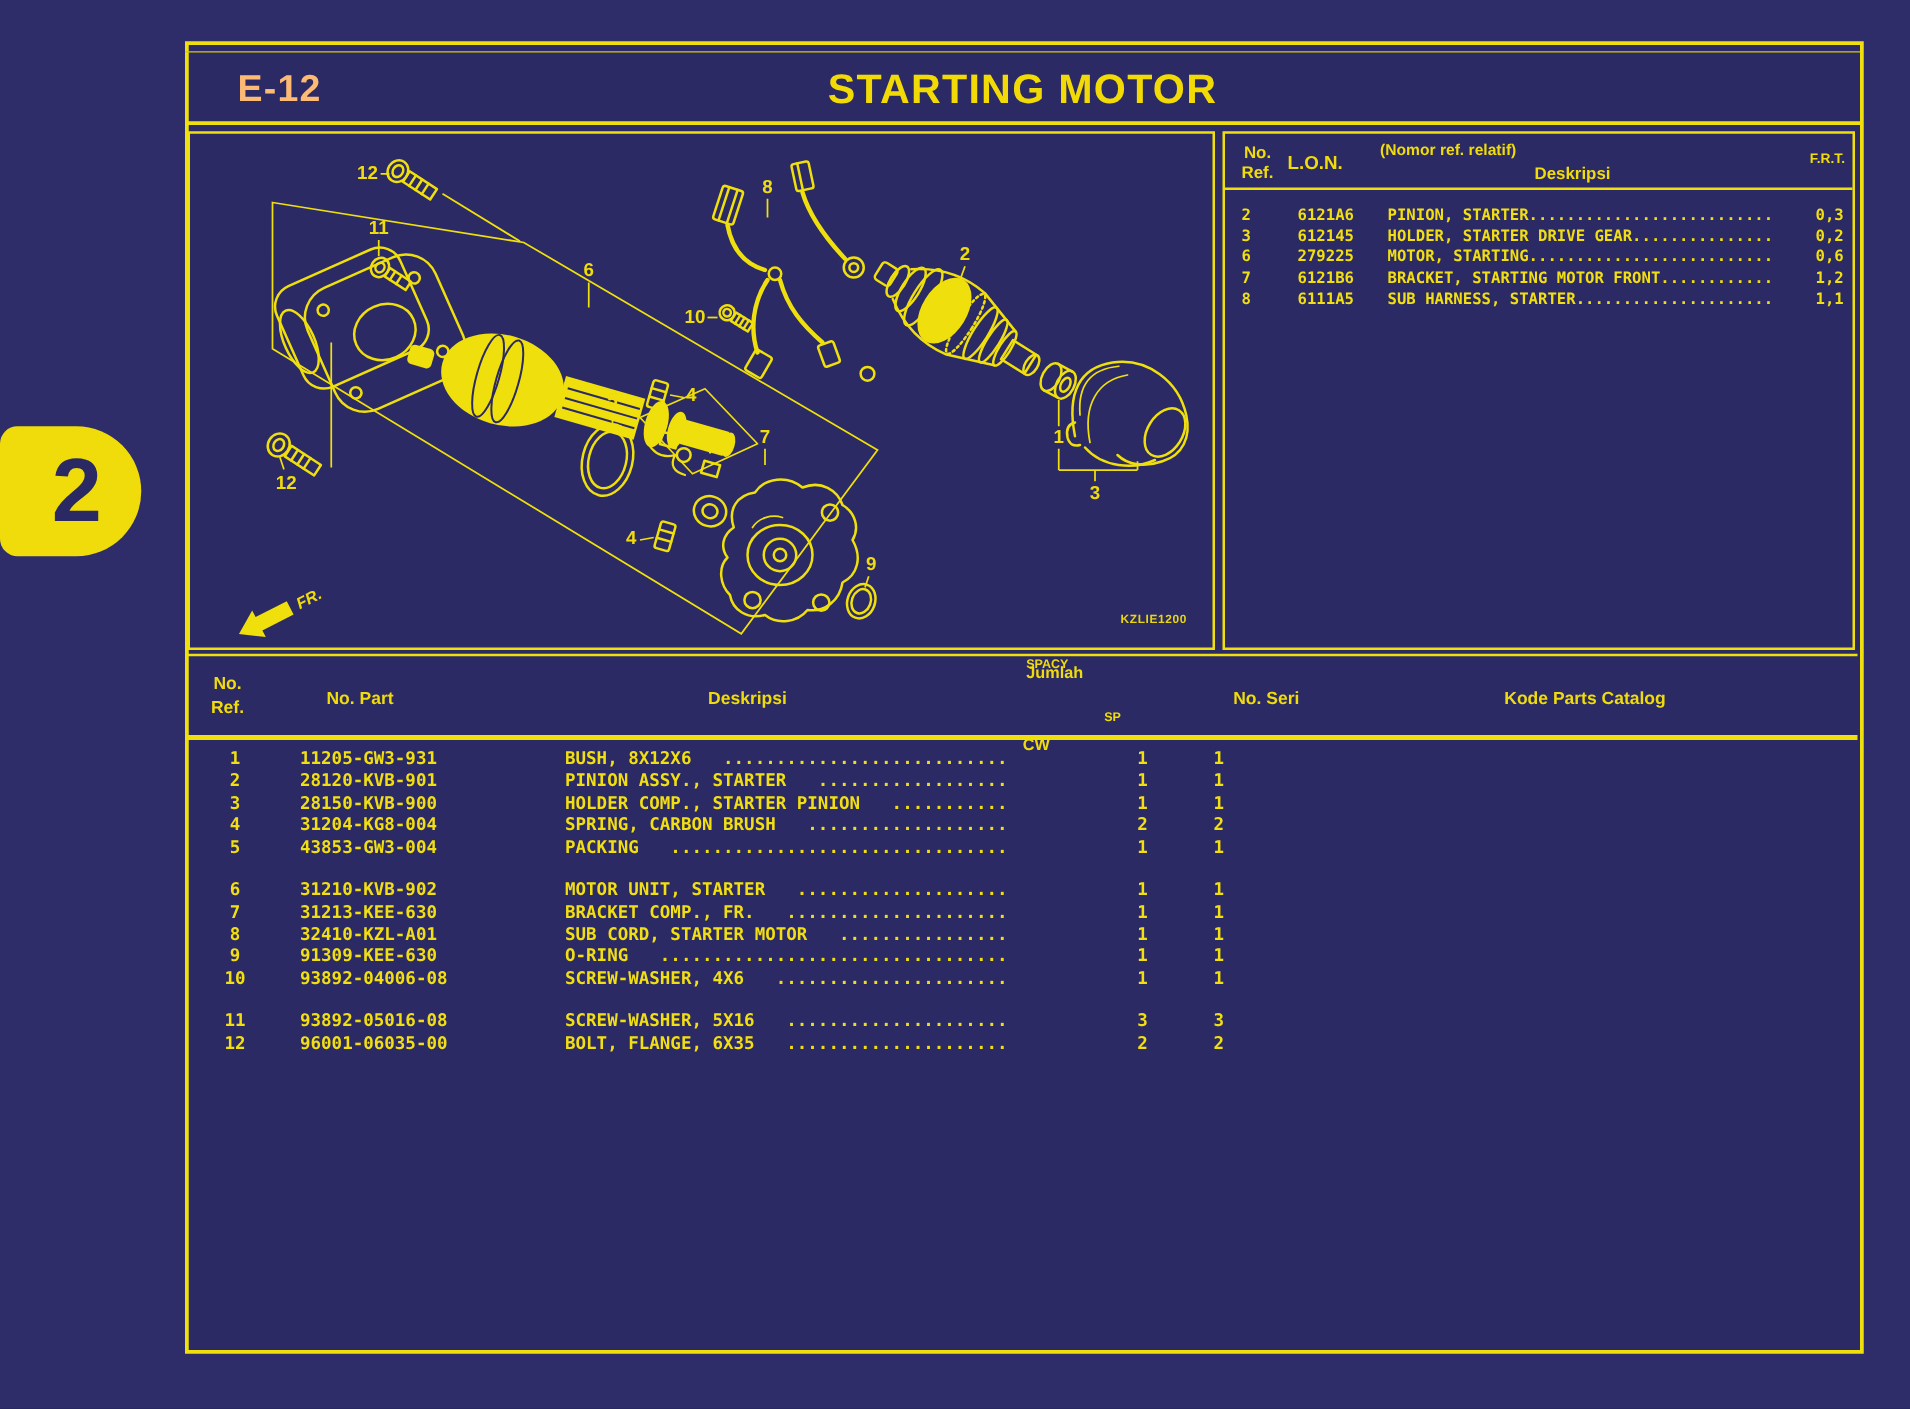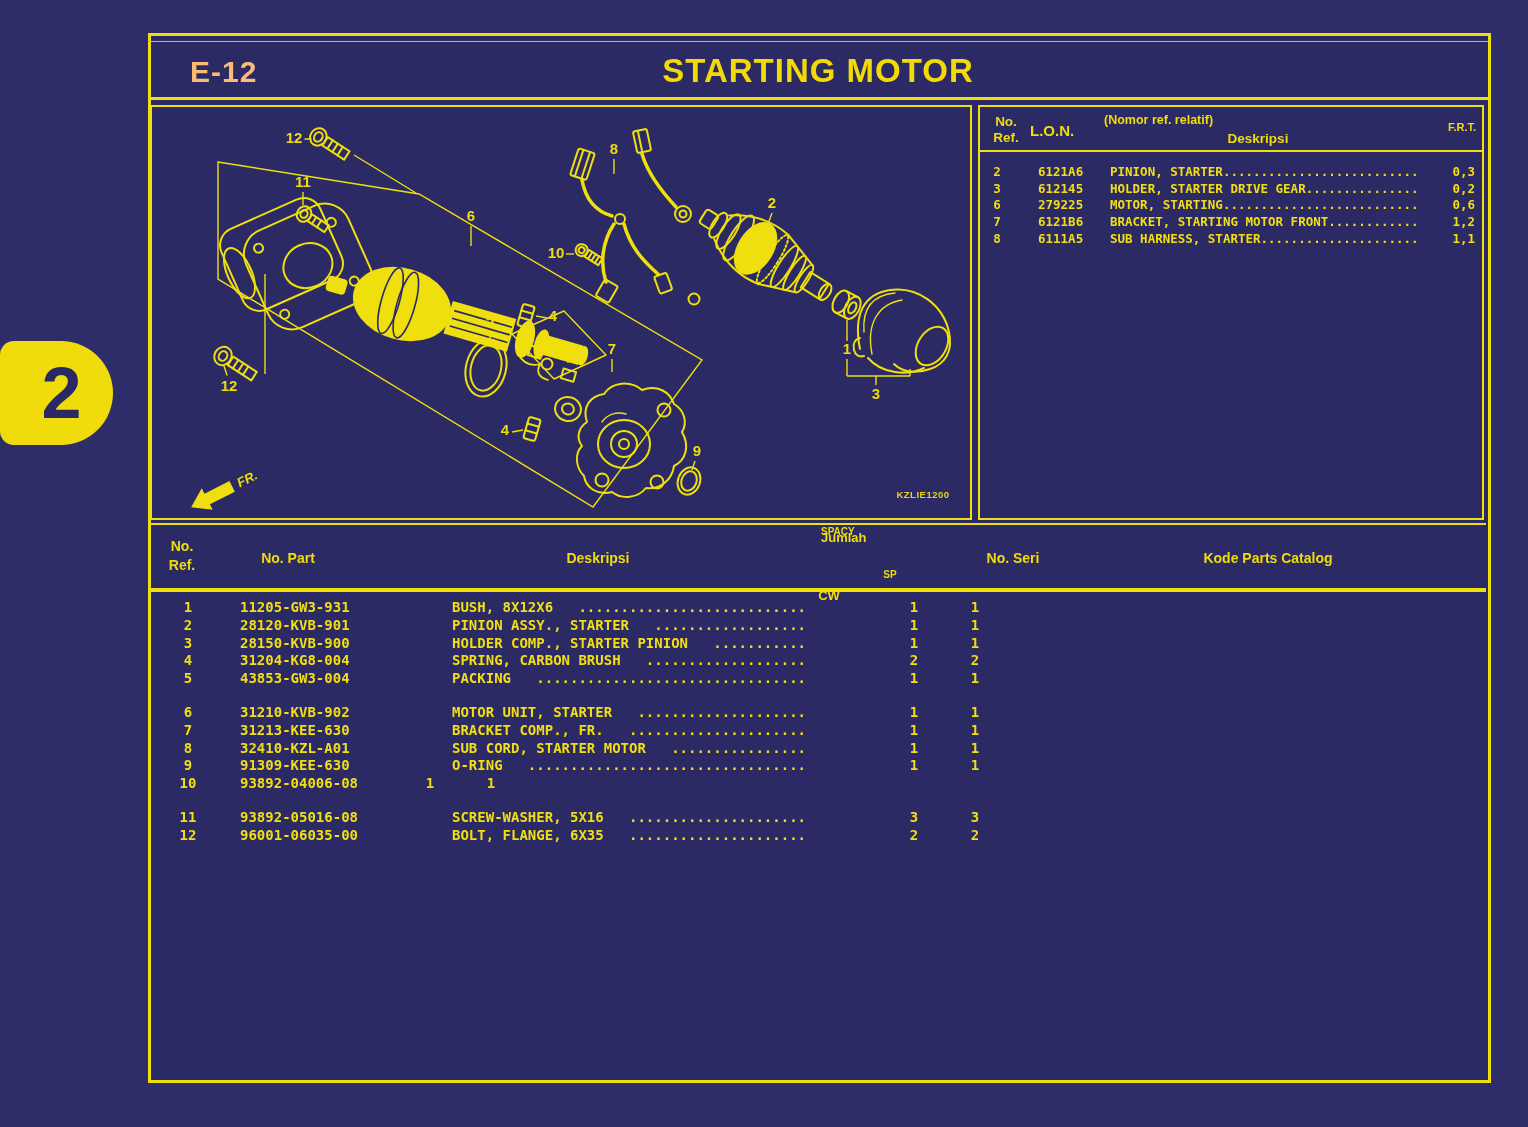--- a/index.html
+++ b/index.html
@@ -365,21 +365,21 @@
         <div class="prow"><span class="p-ref">2</span><span class="p-part">28120-KVB-901</span><span class="p-desc">PINION ASSY., STARTER   ..................</span><span class="p-cw">1</span><span class="p-sp">1</span></div>
         <div class="prow"><span class="p-ref">3</span><span class="p-part">28150-KVB-900</span><span class="p-desc">HOLDER COMP., STARTER PINION   ...........</span><span class="p-cw">1</span><span class="p-sp">1</span></div>
         <div class="prow"><span class="p-ref">4</span><span class="p-part">31204-KG8-004</span><span class="p-desc">SPRING, CARBON BRUSH   ...................</span><span class="p-cw">2</span><span class="p-sp">2</span></div>
         <div class="prow"><span class="p-ref">5</span><span class="p-part">43853-GW3-004</span><span class="p-desc">PACKING   ................................</span><span class="p-cw">1</span><span class="p-sp">1</span></div>
       </div>
       <div class="pgroup">
         <div class="prow"><span class="p-ref">6</span><span class="p-part">31210-KVB-902</span><span class="p-desc">MOTOR UNIT, STARTER   ....................</span><span class="p-cw">1</span><span class="p-sp">1</span></div>
         <div class="prow"><span class="p-ref">7</span><span class="p-part">31213-KEE-630</span><span class="p-desc">BRACKET COMP., FR.   .....................</span><span class="p-cw">1</span><span class="p-sp">1</span></div>
         <div class="prow"><span class="p-ref">8</span><span class="p-part">32410-KZL-A01</span><span class="p-desc">SUB CORD, STARTER MOTOR   ................</span><span class="p-cw">1</span><span class="p-sp">1</span></div>
         <div class="prow"><span class="p-ref">9</span><span class="p-part">91309-KEE-630</span><span class="p-desc">O-RING   .................................</span><span class="p-cw">1</span><span class="p-sp">1</span></div>
-        <div class="prow"><span class="p-ref">10</span><span class="p-part">93892-04006-08</span><span class="p-cw">1</span><span class="p-sp">1</span></div>
+        <div class="prow"><span class="p-ref">10</span><span class="p-part">93892-04006-08</span><span class="p-desc">SCREW-WASHER, 4X6   ......................</span><span class="p-cw">1</span><span class="p-sp">1</span></div>
       </div>
       <div class="pgroup">
         <div class="prow"><span class="p-ref">11</span><span class="p-part">93892-05016-08</span><span class="p-desc">SCREW-WASHER, 5X16   .....................</span><span class="p-cw">3</span><span class="p-sp">3</span></div>
         <div class="prow"><span class="p-ref">12</span><span class="p-part">96001-06035-00</span><span class="p-desc">BOLT, FLANGE, 6X35   .....................</span><span class="p-cw">2</span><span class="p-sp">2</span></div>
       </div>
     </div>
 
 </div>
 
 </body></html>

